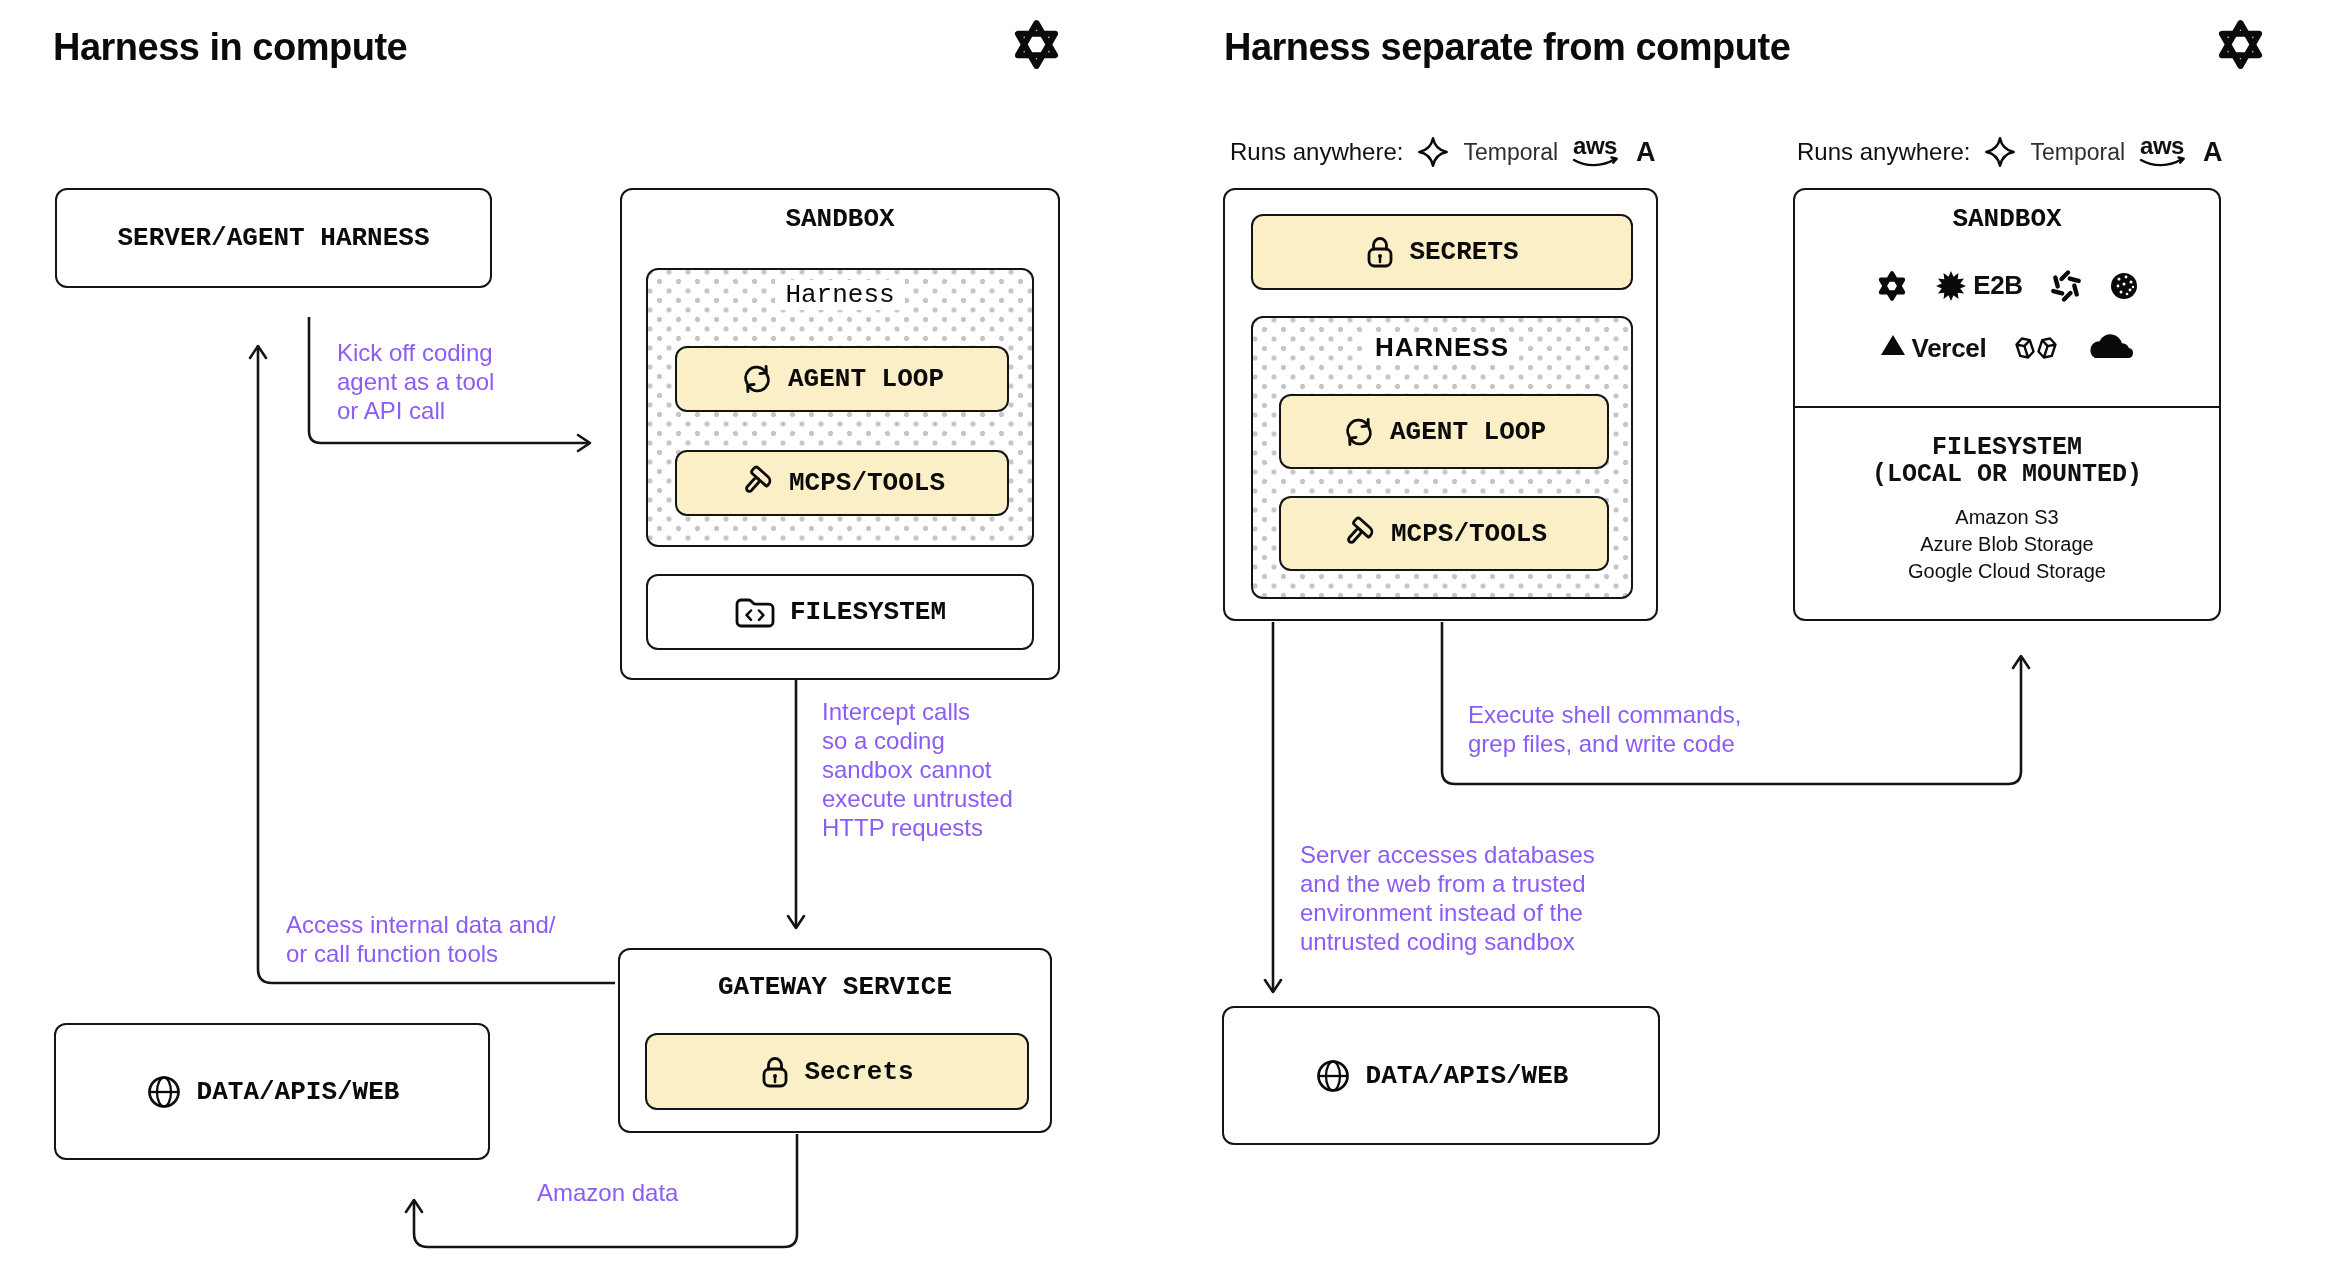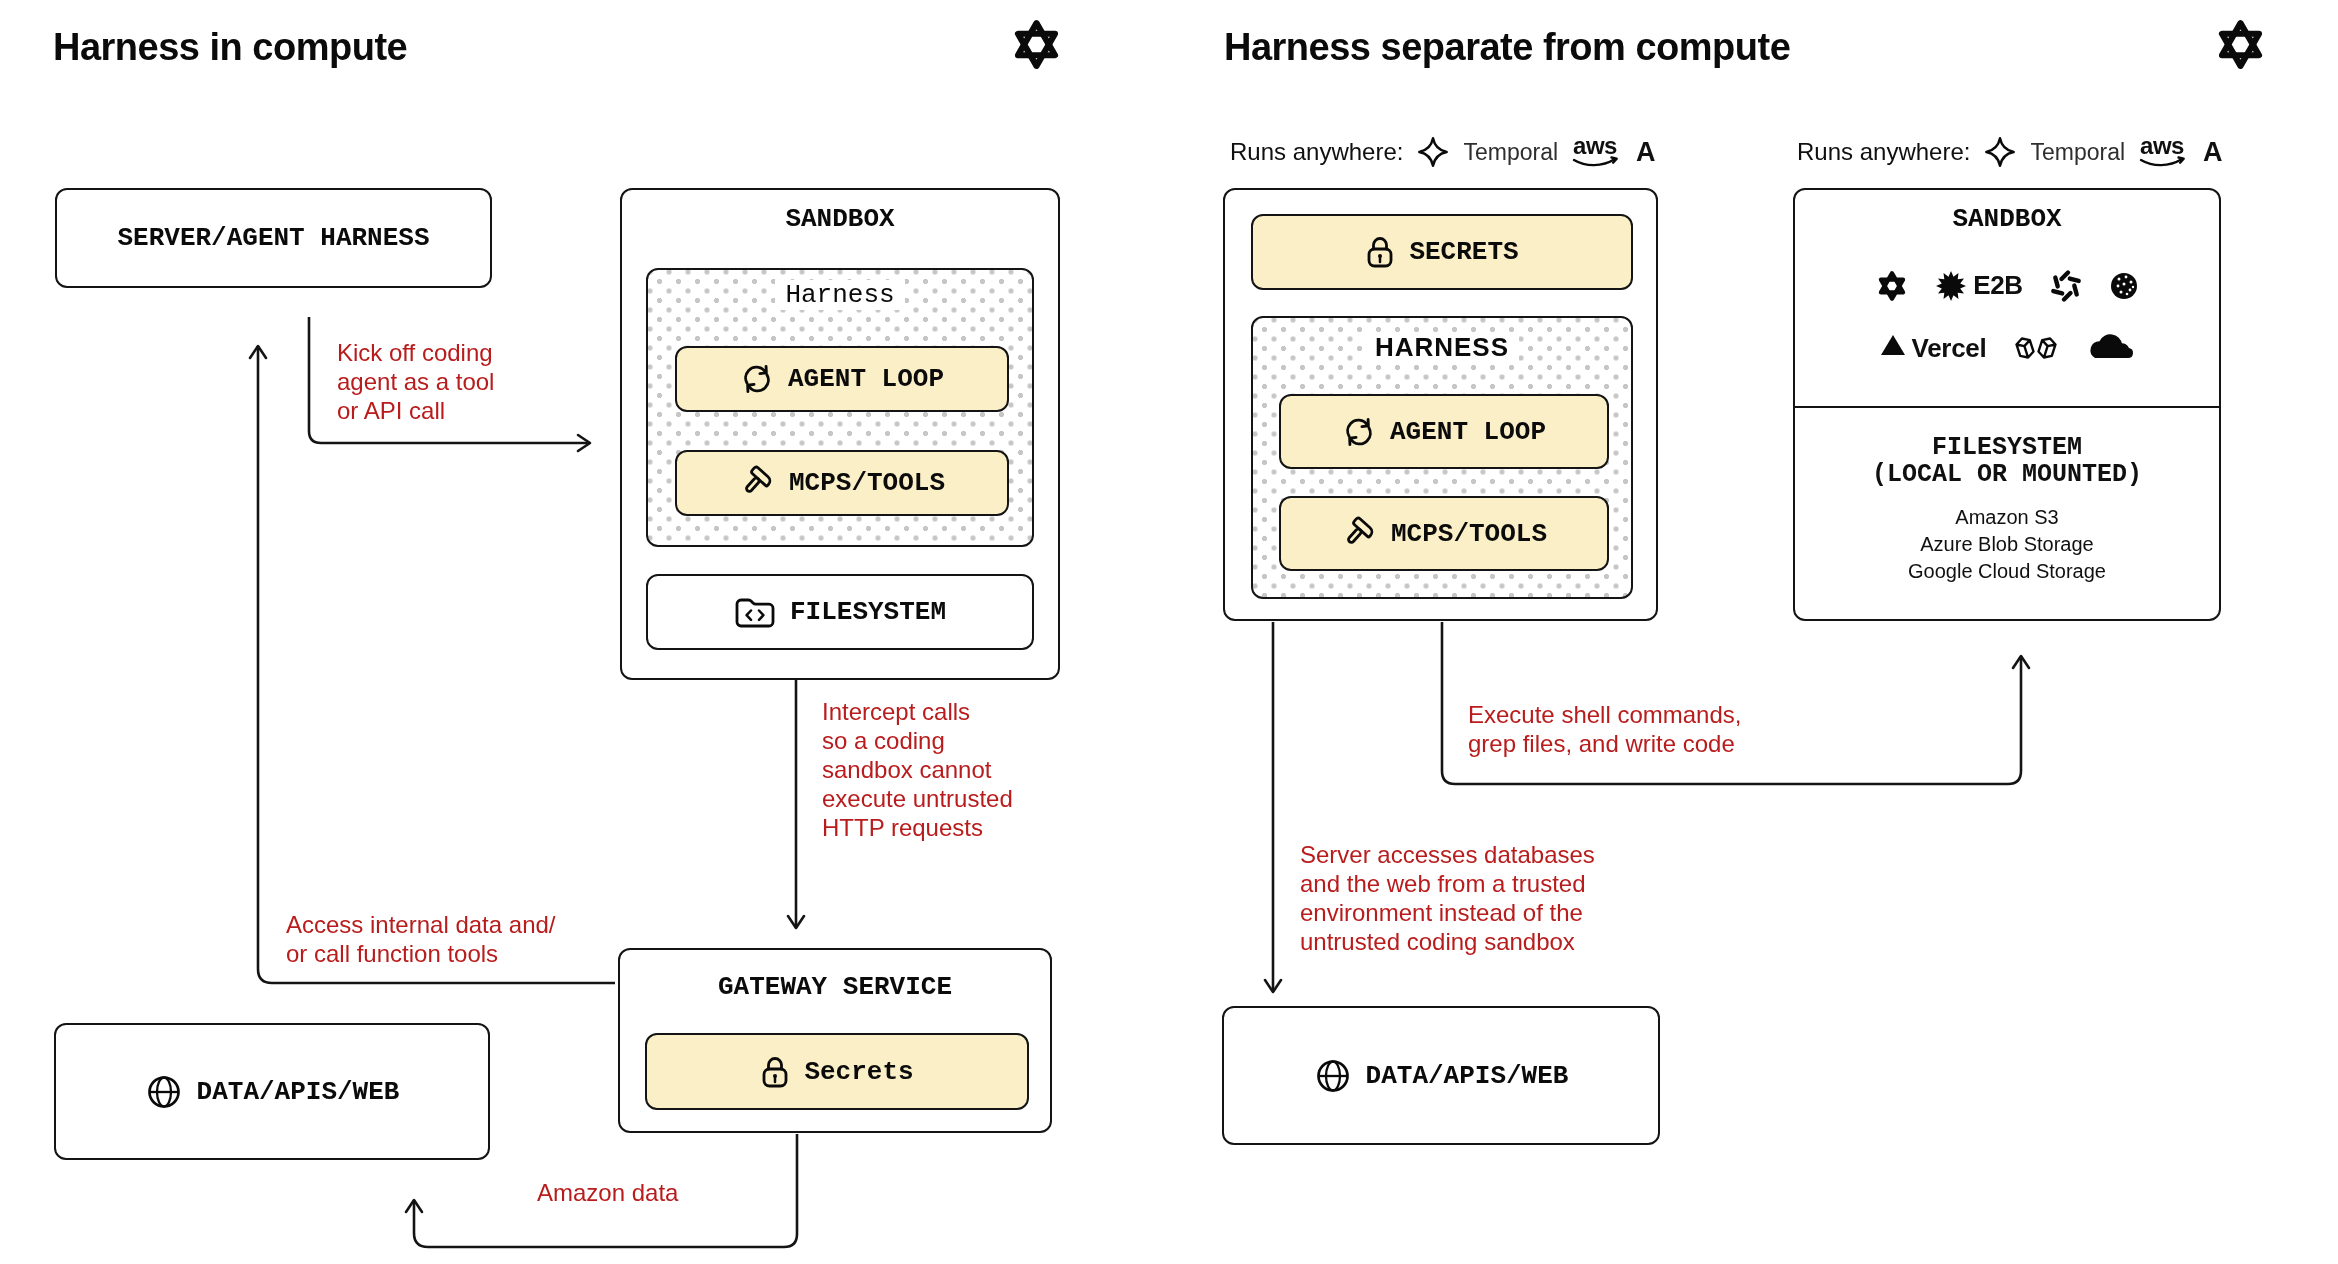--- a/index.html
+++ b/index.html
@@ -10,21 +10,21 @@
   .box{position:absolute;border:2.6px solid #141414;border-radius:12px;background:#fff;box-sizing:border-box;}
   .yellow{background:#FAEFC7;}
   .dotted{background-color:#fff;
     background-image:radial-gradient(circle,#c6c6c6 2.4px,rgba(0,0,0,0) 2.9px),
                      radial-gradient(circle,#c6c6c6 2.4px,rgba(0,0,0,0) 2.9px);
     background-size:19px 19px;background-position:2px 2px,11.5px 11.5px;border-width:2.2px;}
   .mono{font-family:"Liberation Mono","DejaVu Sans Mono",monospace;font-weight:700;font-size:26px;color:#0b0b0b;}
   .mono-reg{font-family:"Liberation Mono","DejaVu Sans Mono",monospace;font-weight:400;font-size:26px;color:#0b0b0b;}
   .box-title{display:block;text-align:center;margin-top:14px;}
   .center-row{display:flex;align-items:center;justify-content:center;gap:14px;width:100%;height:100%;}
-  .note{font-size:24px;line-height:29px;white-space:pre-line;color:#b91c1c;}
+  .note{font-size:24px;line-height:29px;white-space:pre-line;color:#8b5cf6;}
   .plate{display:inline-block;background:#fff;padding:0 10px;}
   .harness-sans{font-size:26px;font-weight:700;letter-spacing:1px;color:#0b0b0b;}
   .runs-row{display:flex;align-items:center;gap:13px;font-size:24px;color:#101010;}
   .temporal-text{font-size:23px;color:#2e2e2e;}
   .aws-wrap{position:relative;width:52px;height:36px;}
   .aws-text{position:absolute;left:2px;top:-2px;font-size:24px;font-weight:700;letter-spacing:-0.5px;}
   .anthropic-a{font-size:27px;font-weight:900;}
   .logo-row{position:absolute;left:0;width:100%;display:flex;align-items:center;justify-content:center;gap:26px;}
   .logo-item{display:flex;align-items:flex-start;gap:6px;}
   .logo-text{font-size:26px;font-weight:700;letter-spacing:-0.3px;}

